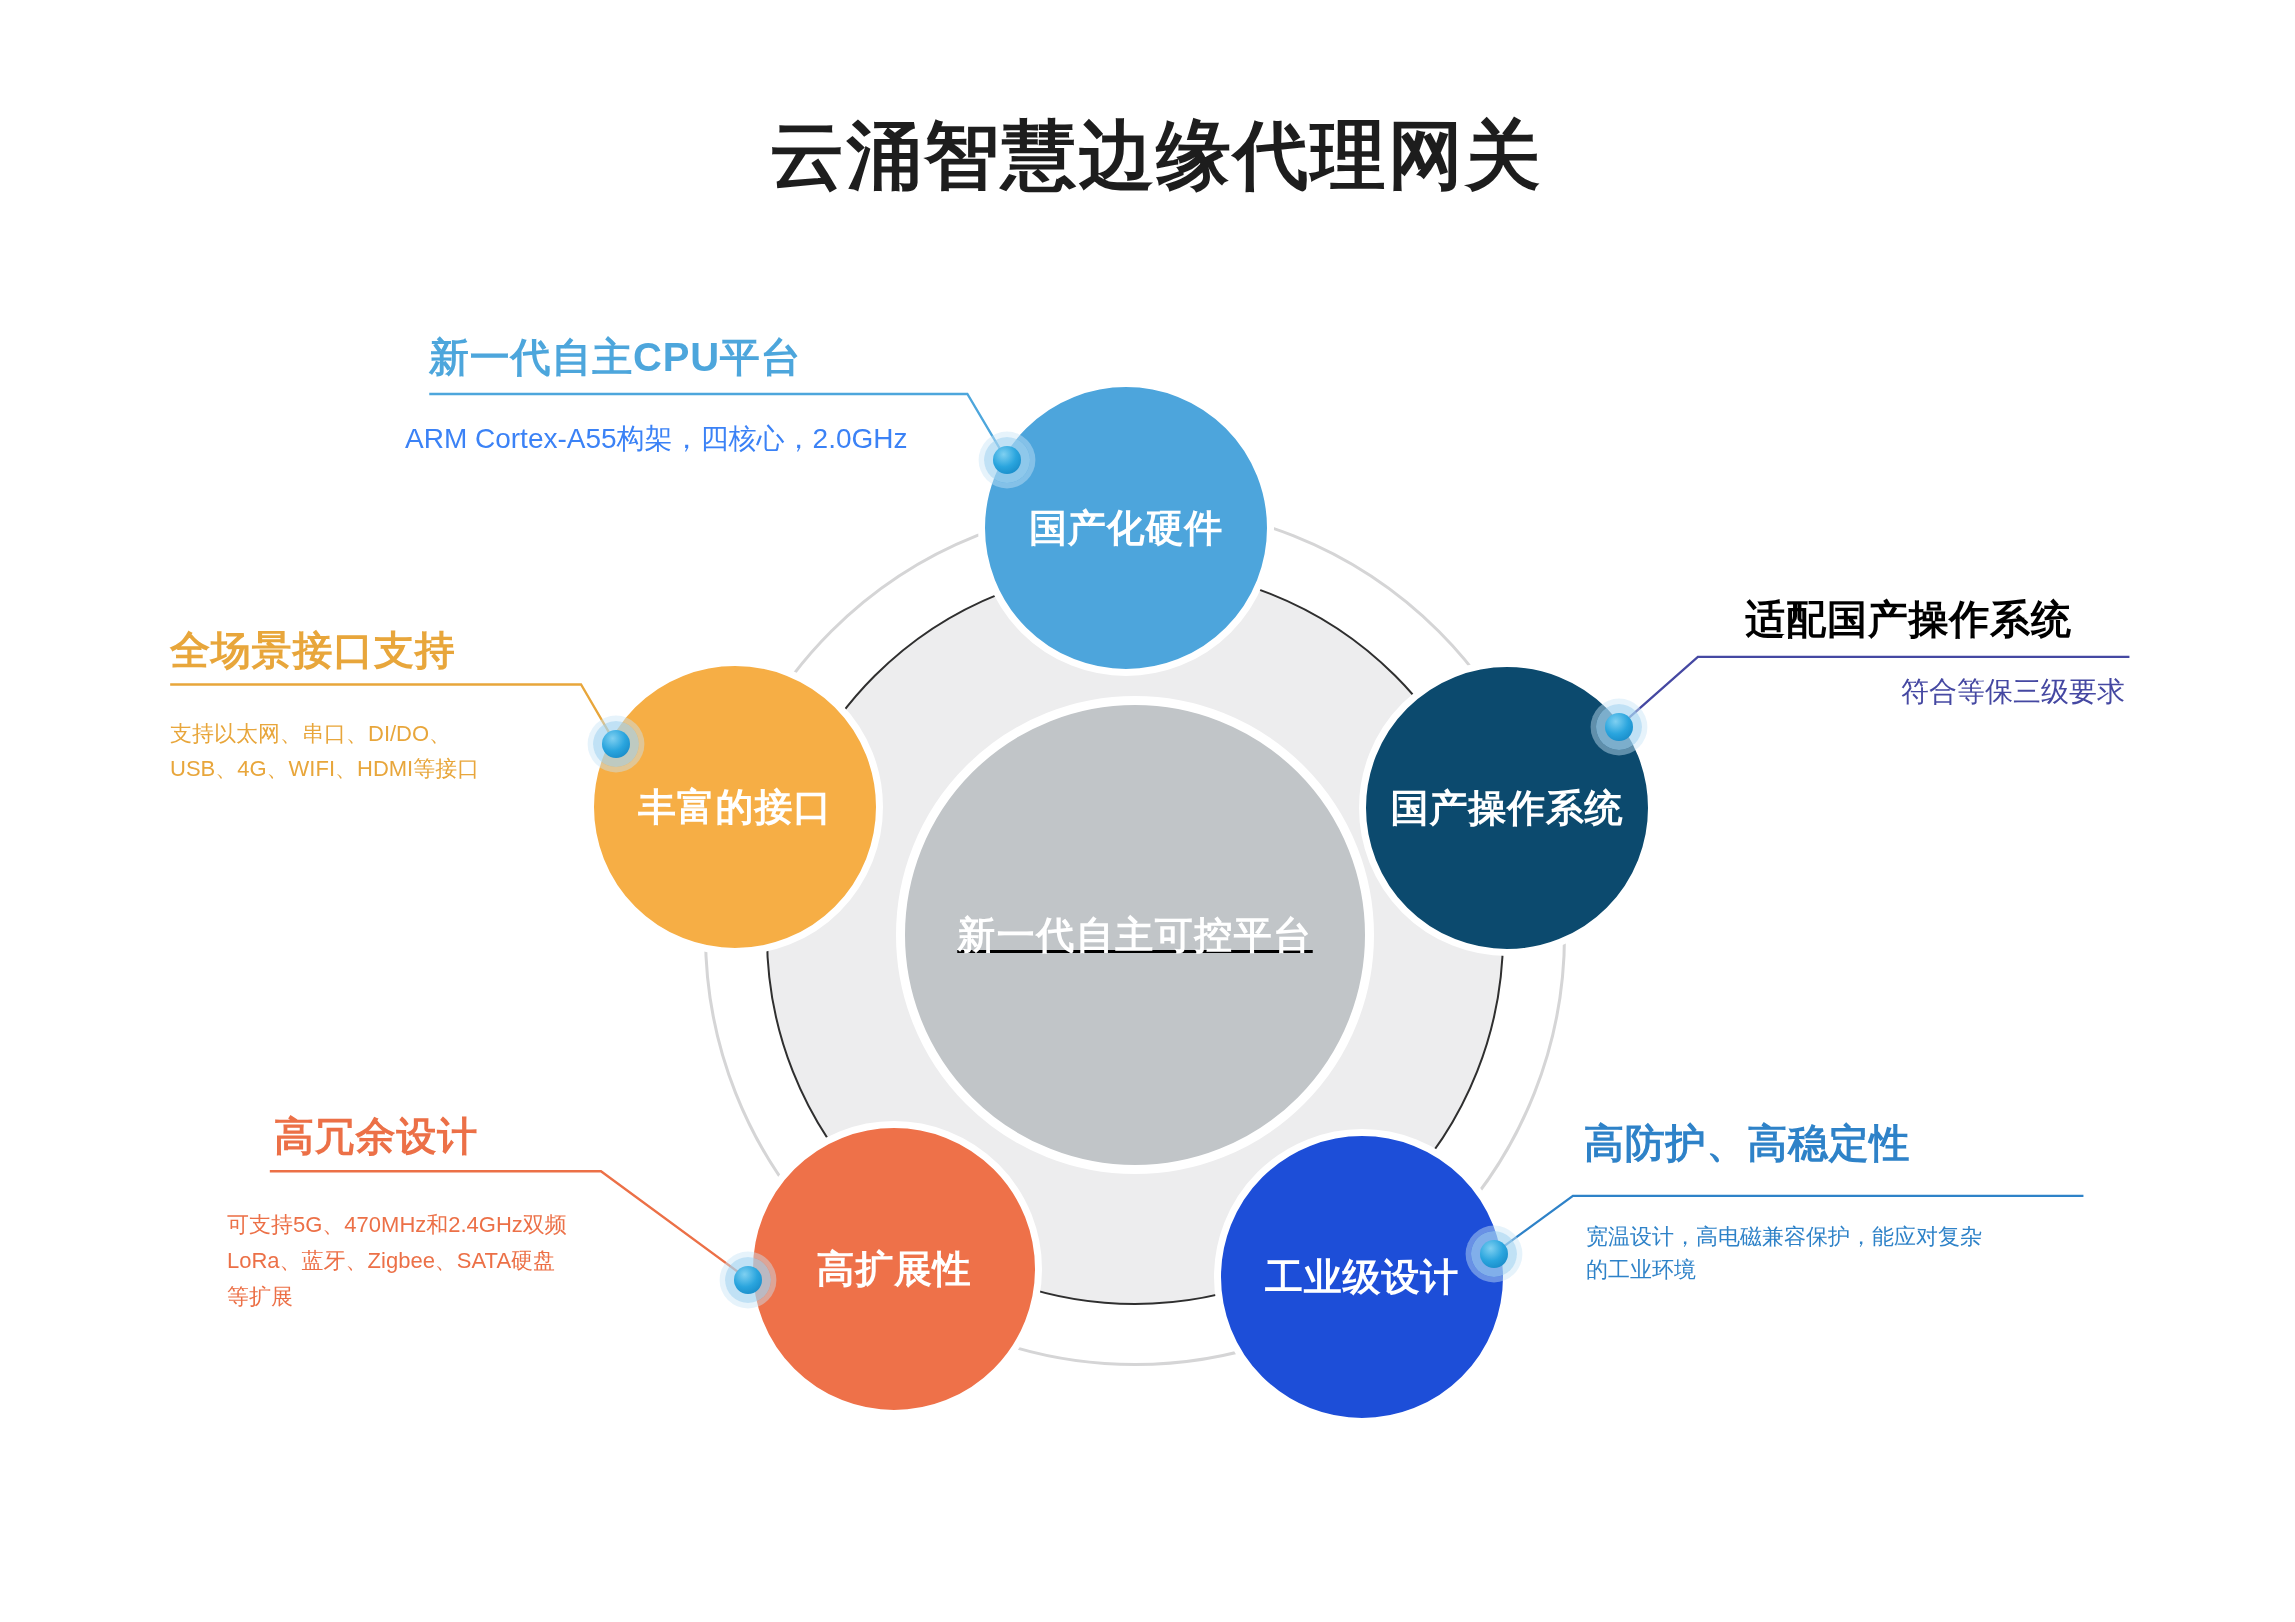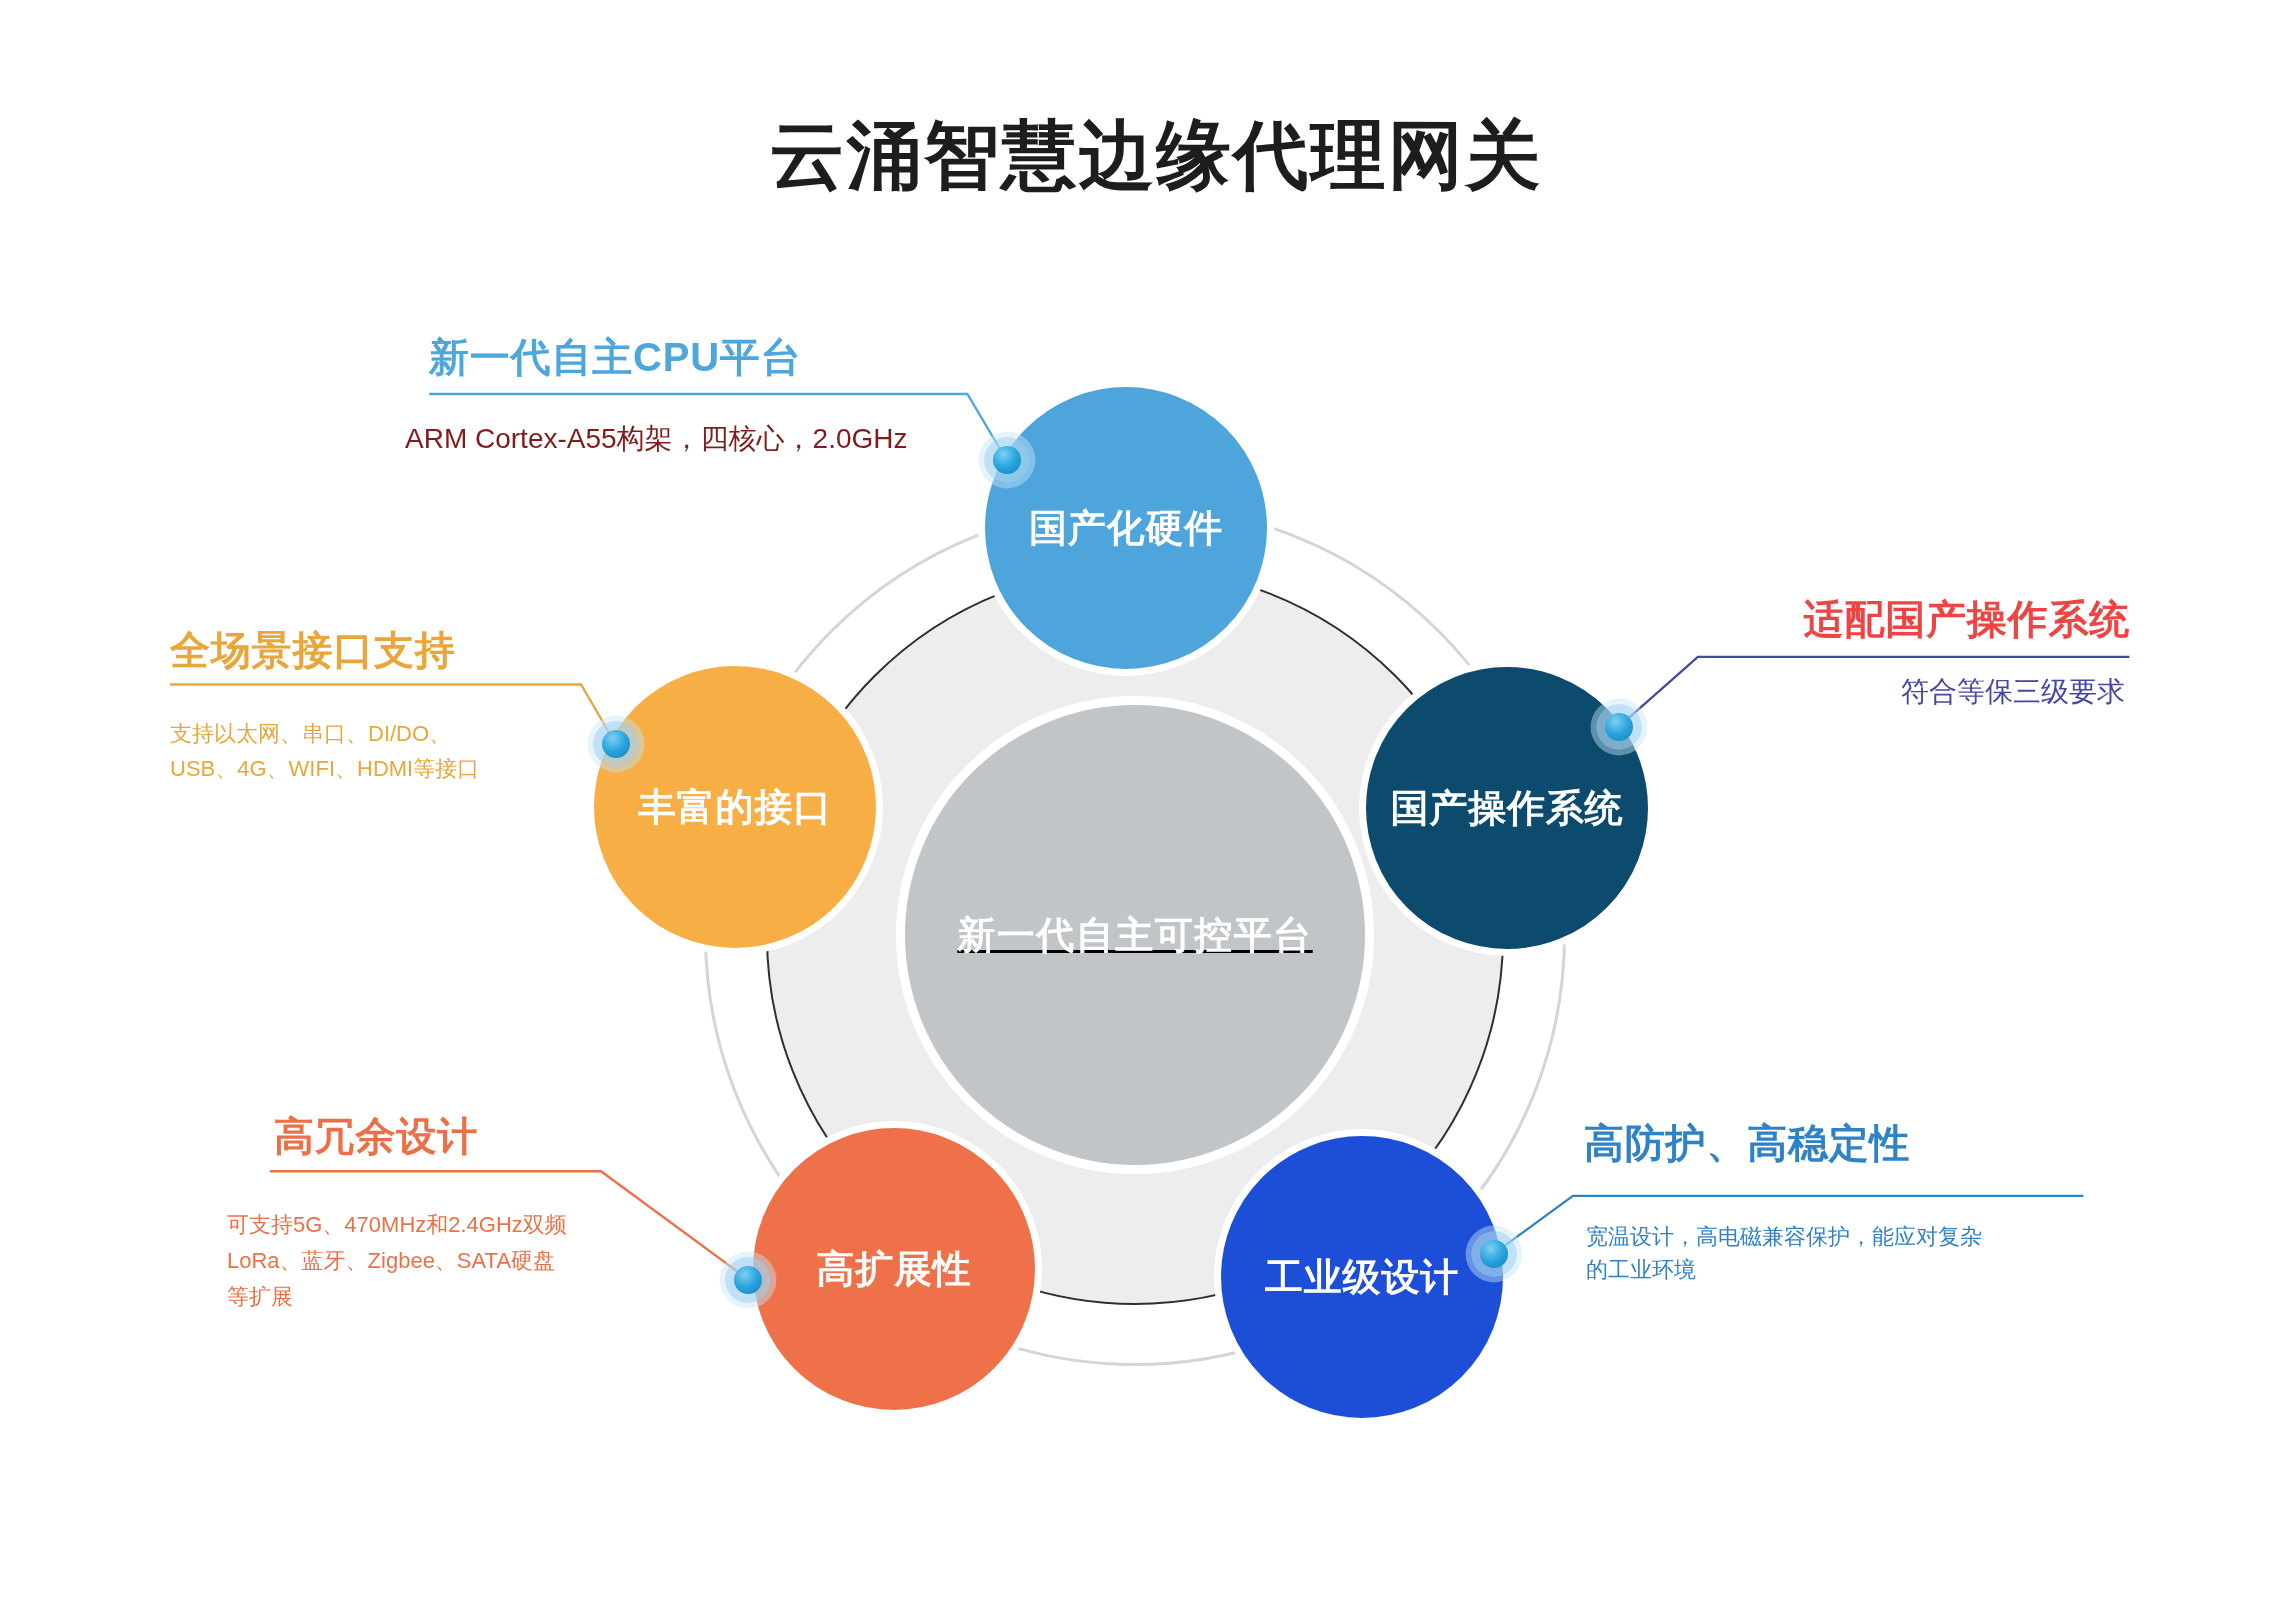--- a/index.html
+++ b/index.html
@@ -108,38 +108,38 @@
       <div class="dot-core"></div>
     </div>
   <div class="dot" style="left:725px;top:1257px;">
       <div class="dot-core"></div>
     </div>
   <div class="dot" style="left:1471px;top:1231px;">
       <div class="dot-core"></div>
     </div>
 
   <div class="callout callout-heading" style="left: 429px; top: 330px; color: rgb(77, 166, 220);">新一代自主CPU平台</div>
-  <div class="callout callout-body" style="left: 405px; top: 421px; color: #7f1d1d;">
+  <div class="callout callout-body" style="left: 405px; top: 421px; color: #3b82f6;">
     <div>ARM Cortex-A55构架，四核心，2.0GHz</div>
   </div>
 
   <div class="callout callout-heading" style="left: 170px; top: 623px; color: rgb(232, 166, 59);">全场景接口支持</div>
   <div class="callout callout-body body-sm" style="left: 170px; top: 716px; line-height: 35px; color: rgb(232, 166, 59);">
     <div>支持以太网、串口、DI/DO、</div>
     <div>USB、4G、WIFI、HDMI等接口</div>
   </div>
 
   <div class="callout callout-heading" style="left: 274px; top: 1109px; color: rgb(236, 112, 71);">高冗余设计</div>
   <div class="callout callout-body body-sm" style="left: 227px; top: 1207px; line-height: 36px; color: rgb(236, 112, 71);">
     <div>可支持5G、470MHz和2.4GHz双频</div>
     <div>LoRa、蓝牙、Zigbee、SATA硬盘</div>
     <div>等扩展</div>
   </div>
 
-  <div class="callout callout-heading" style="left: 1687px; top: 592px; width: 443px; text-align: right; color: #ef4444;">适配国产操作系统</div>
+  <div class="callout callout-heading" style="left: 1687px; top: 592px; width: 443px; text-align: center; color: #000000;">适配国产操作系统</div>
   <div class="callout callout-body" style="left: 1901px; top: 674px; color: rgb(69, 72, 162);">
     <div>符合等保三级要求</div>
   </div>
 
   <div class="callout callout-heading" style="left: 1584px; top: 1116px; color: rgb(46, 130, 200);">高防护、高稳定性</div>
   <div class="callout callout-body body-sm" style="left: 1586px; top: 1220px; line-height: 33px; color: rgb(46, 130, 200);">
     <div>宽温设计，高电磁兼容保护，能应对复杂</div>
     <div>的工业环境</div>
   </div>
 

